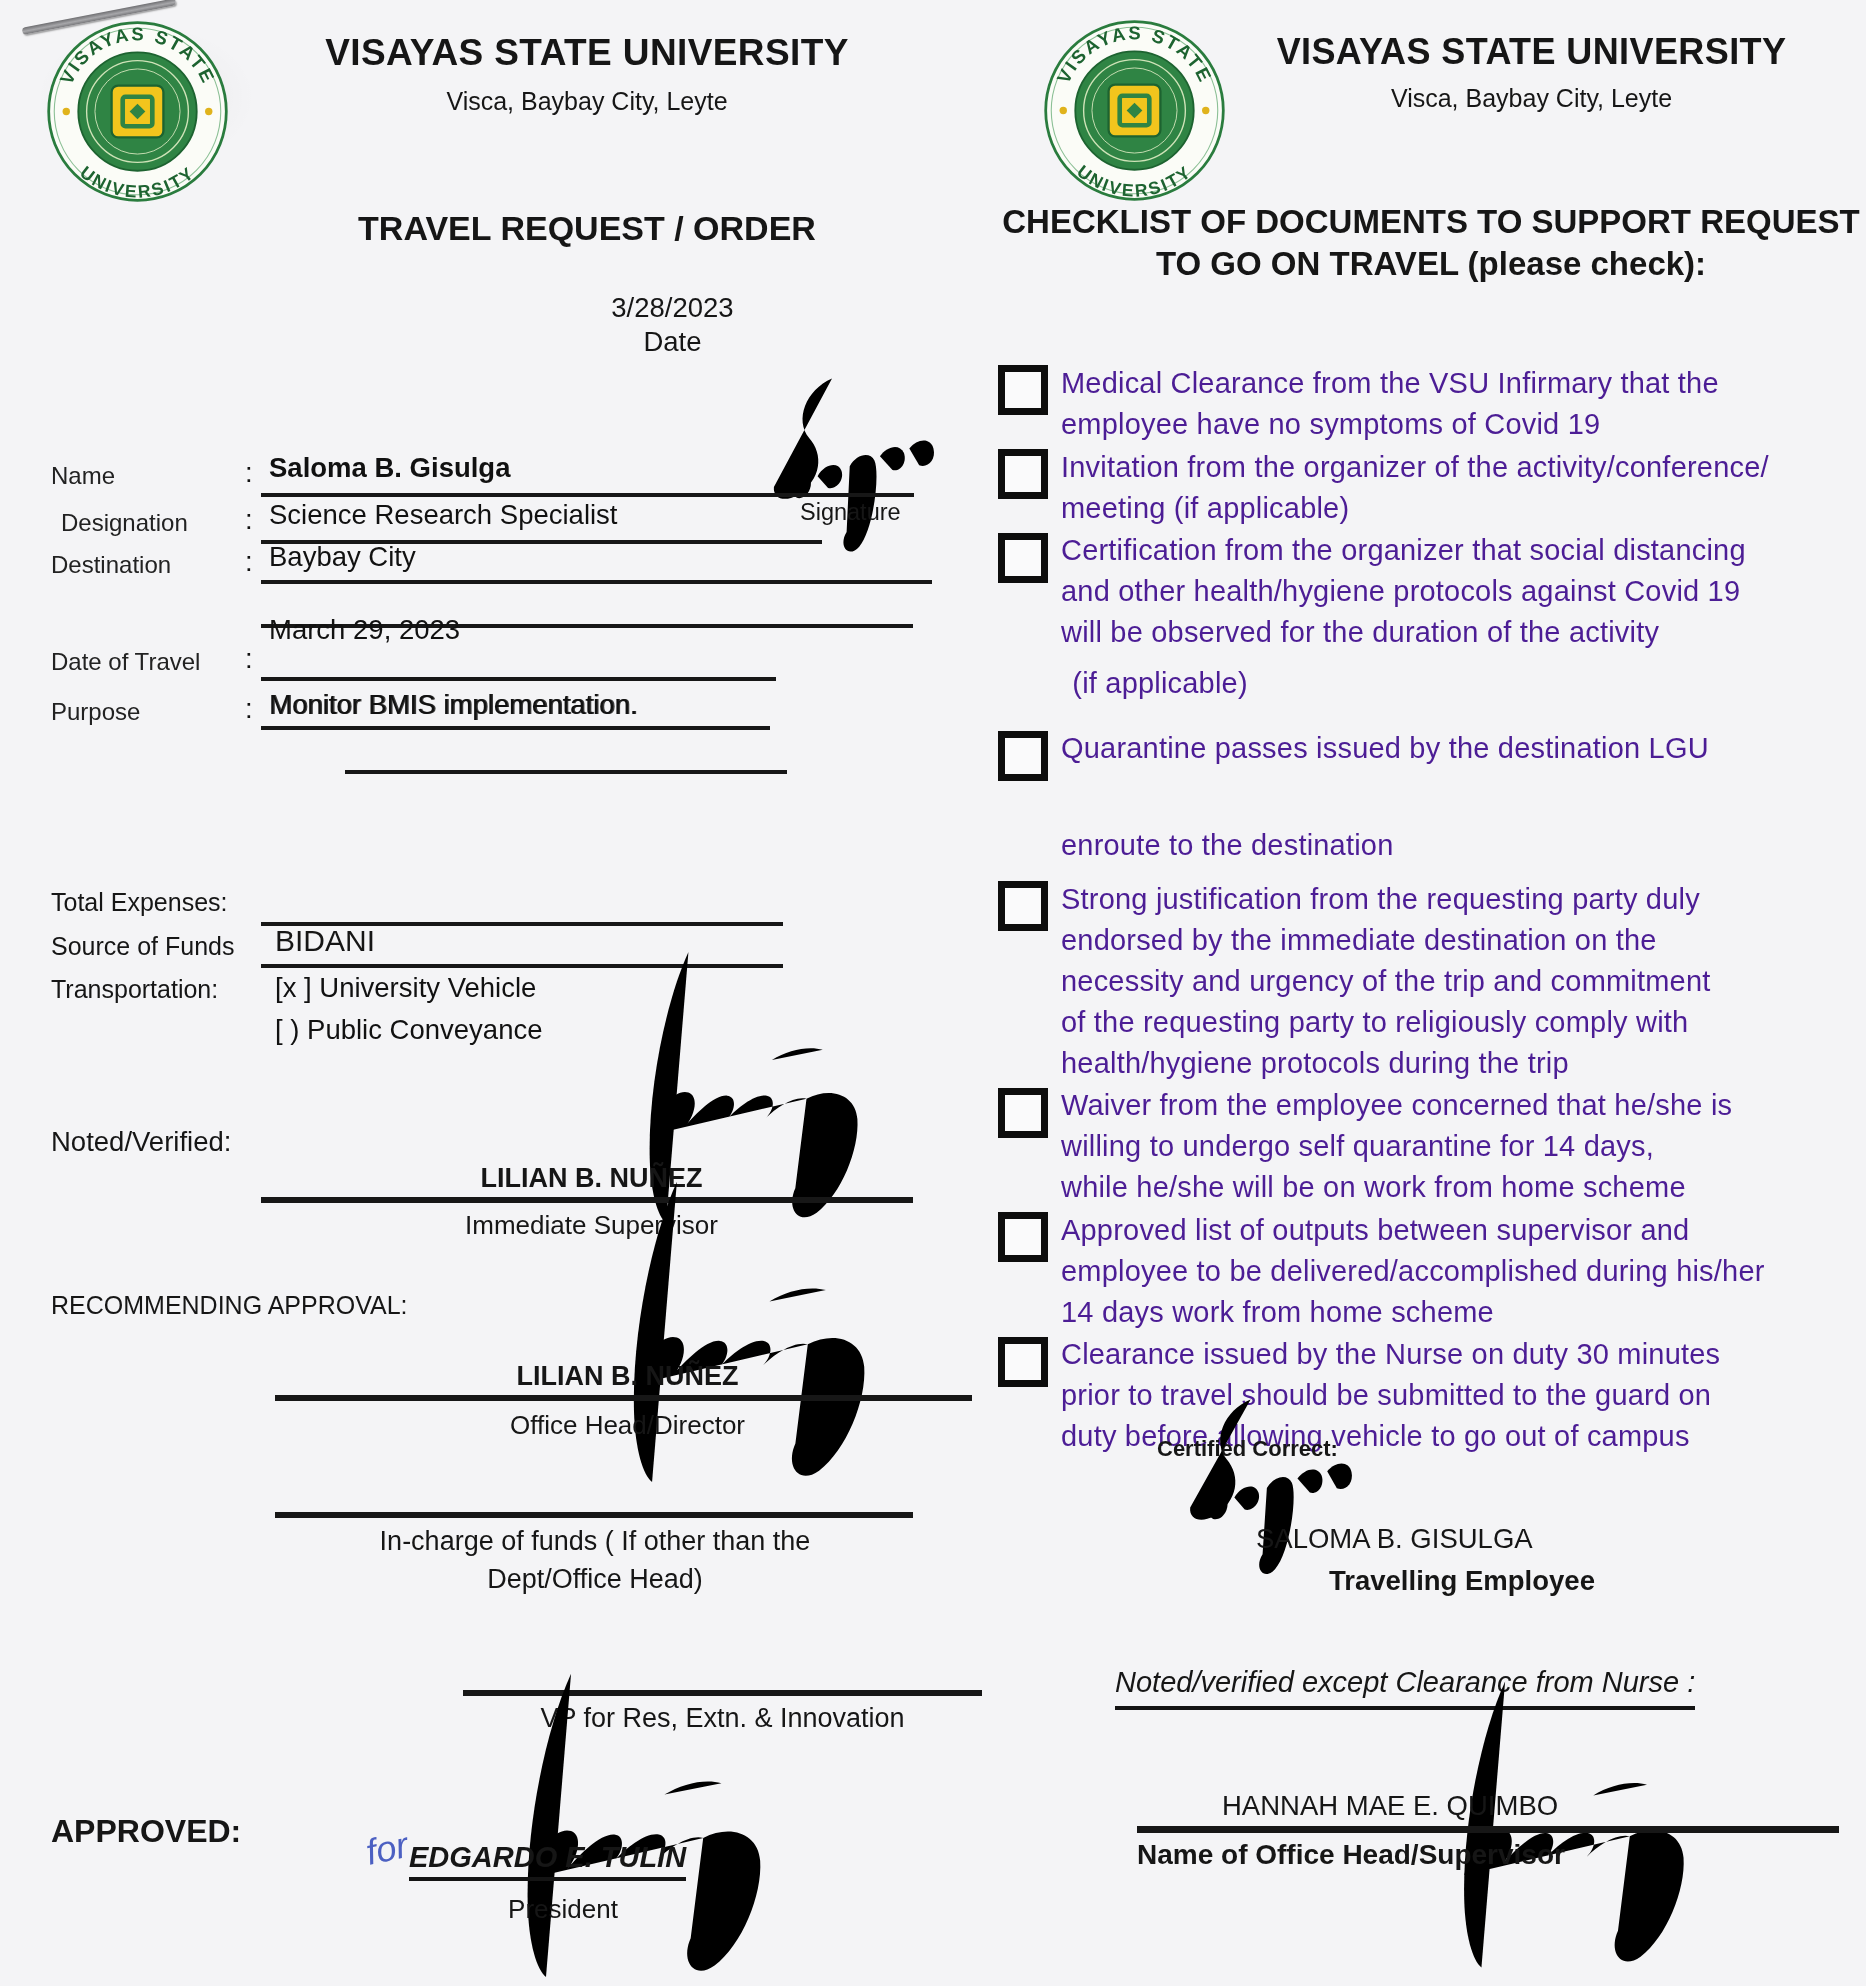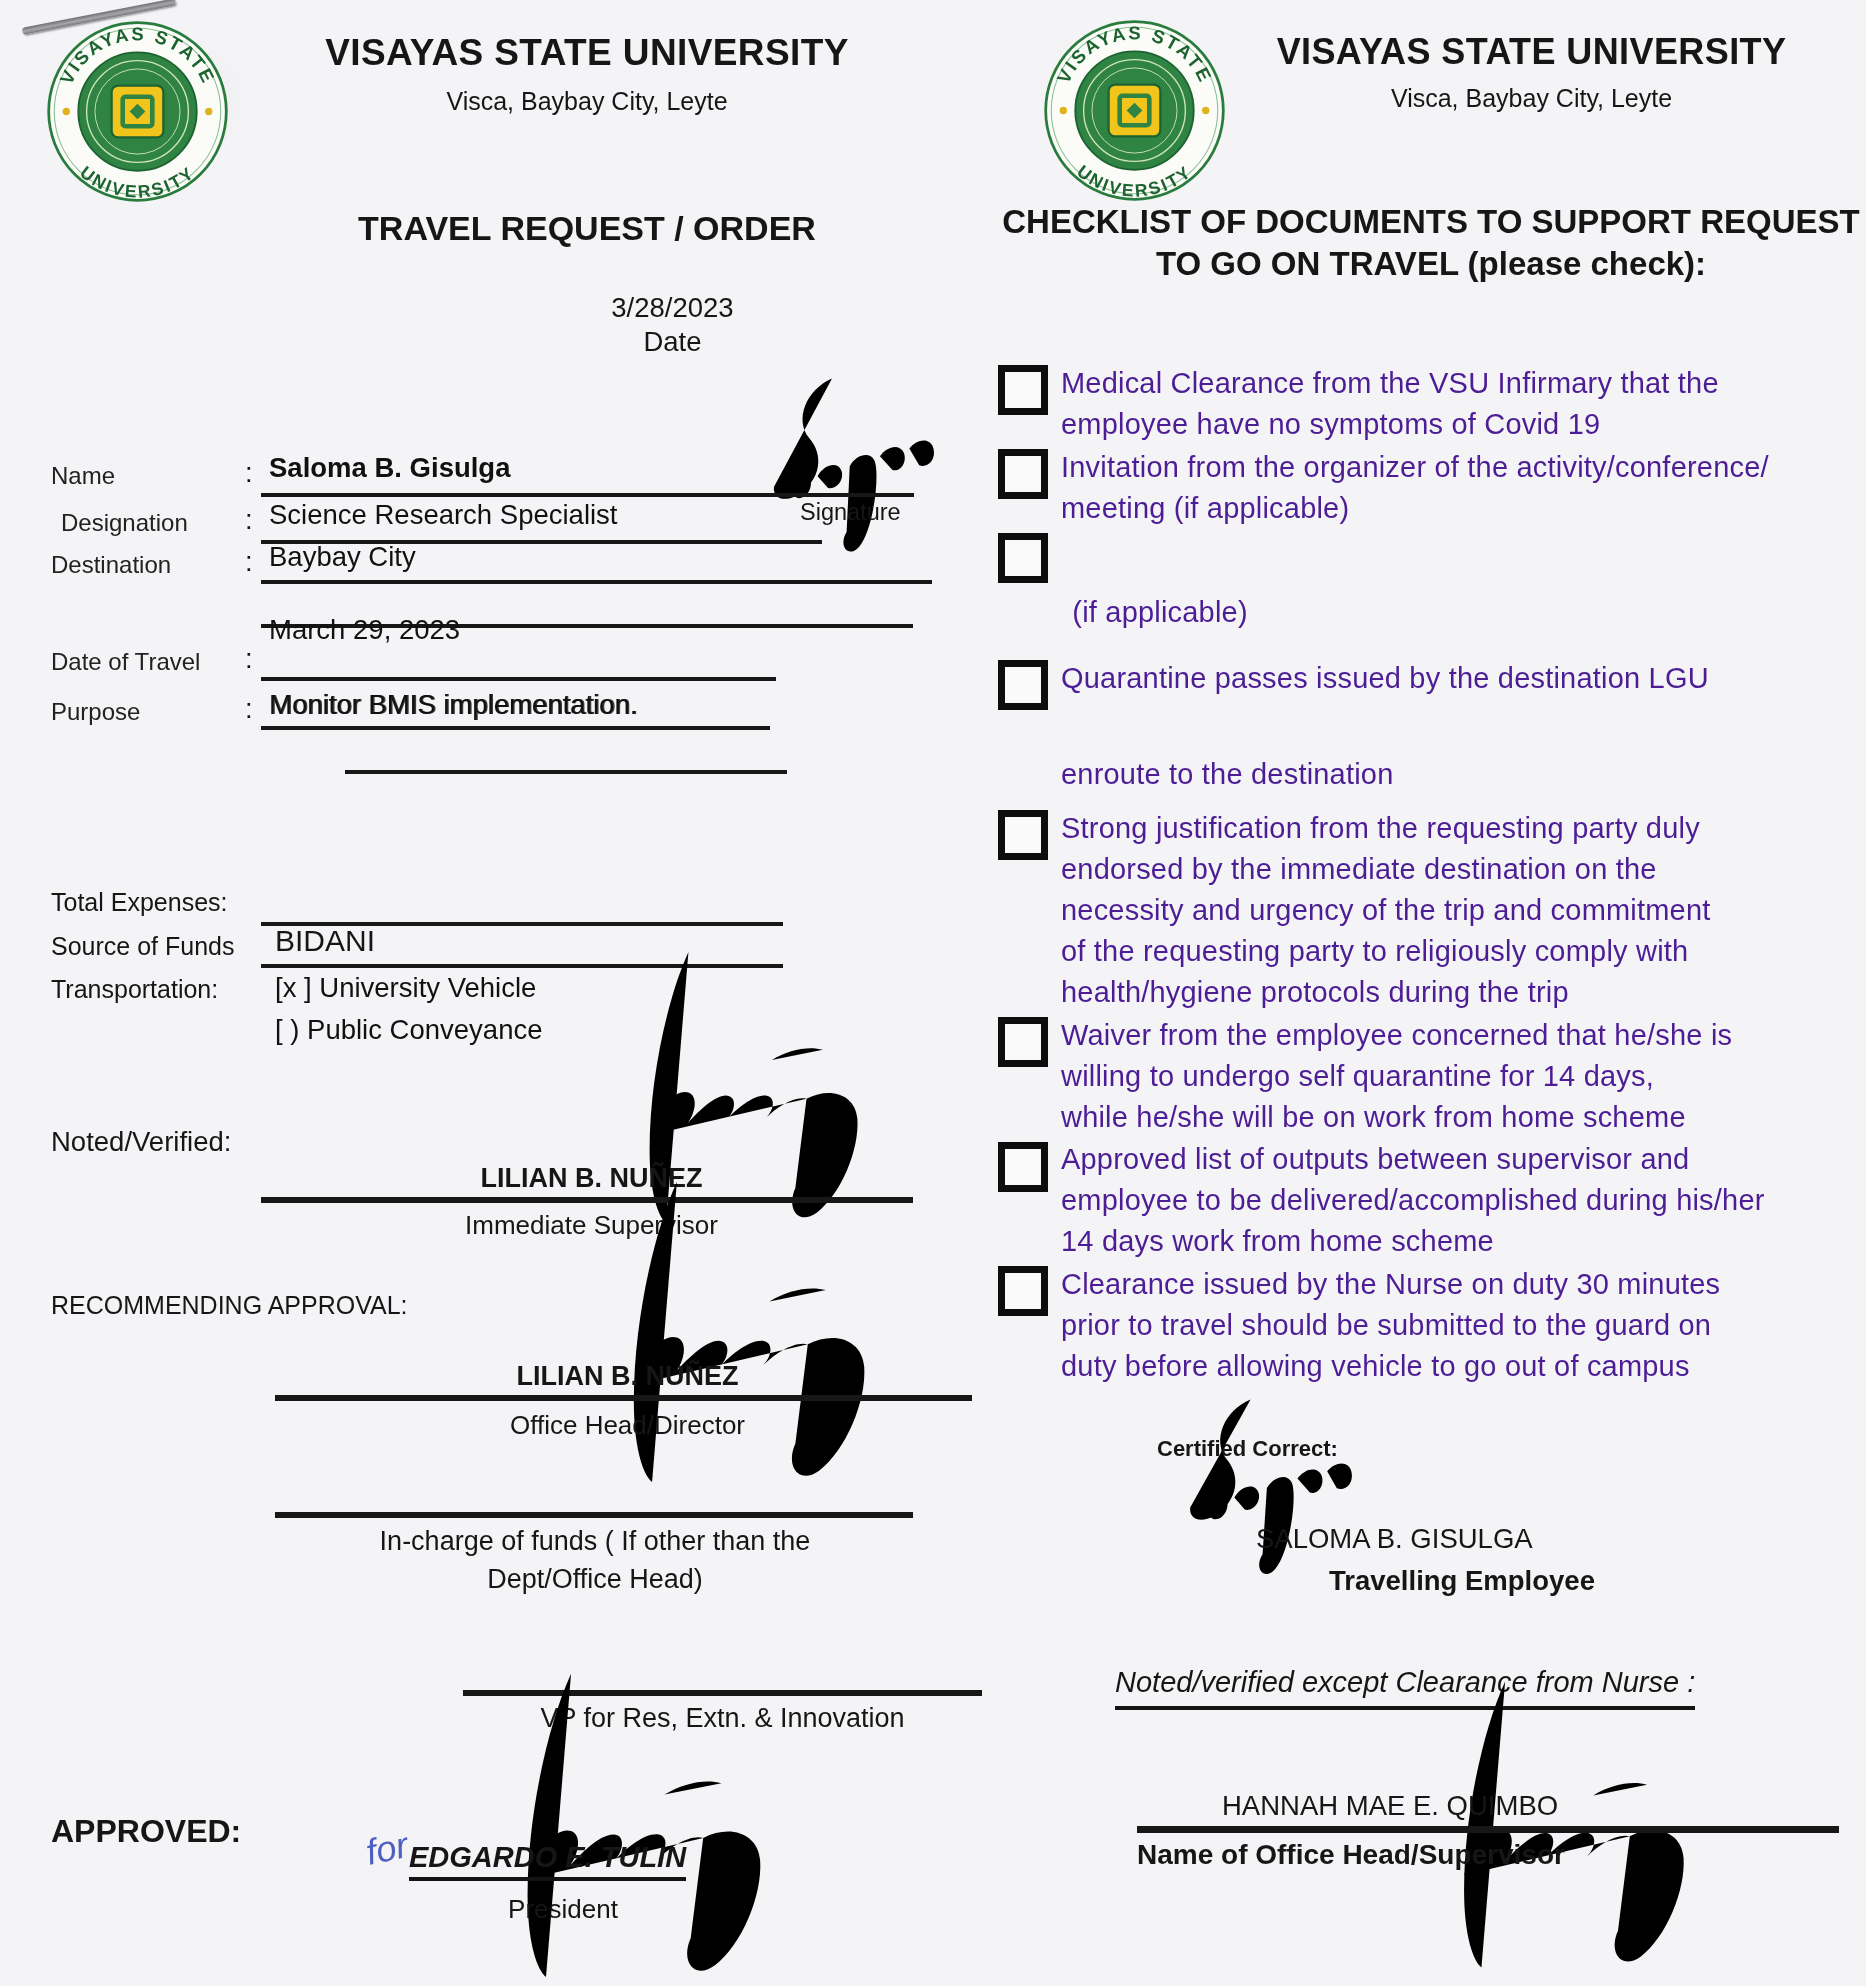--- a/index.html
+++ b/index.html
@@ -182,20 +182,25 @@
       </div>
       <div class="chk-item">
         <span class="chk-box"></span>
         <div class="chk-text">
           <div>Invitation from the organizer of the activity/conference/</div>
           <div>meeting (if applicable)</div>
         </div>
       </div>
       <div class="chk-item">
         <span class="chk-box"></span>
+        <div class="chk-text">
+          <div>Certification from the organizer that social distancing</div>
+          <div>and other health/hygiene protocols against Covid 19</div>
+          <div>will be observed for the duration of the activity</div>
+        </div>
       </div>
       <div class="chk-item no-box">
         <span class="chk-box"></span>
         <div class="chk-text">
           <div>(if applicable)</div>
         </div>
       </div>
       <div class="chk-item">
         <span class="chk-box"></span>
         <div class="chk-text">

